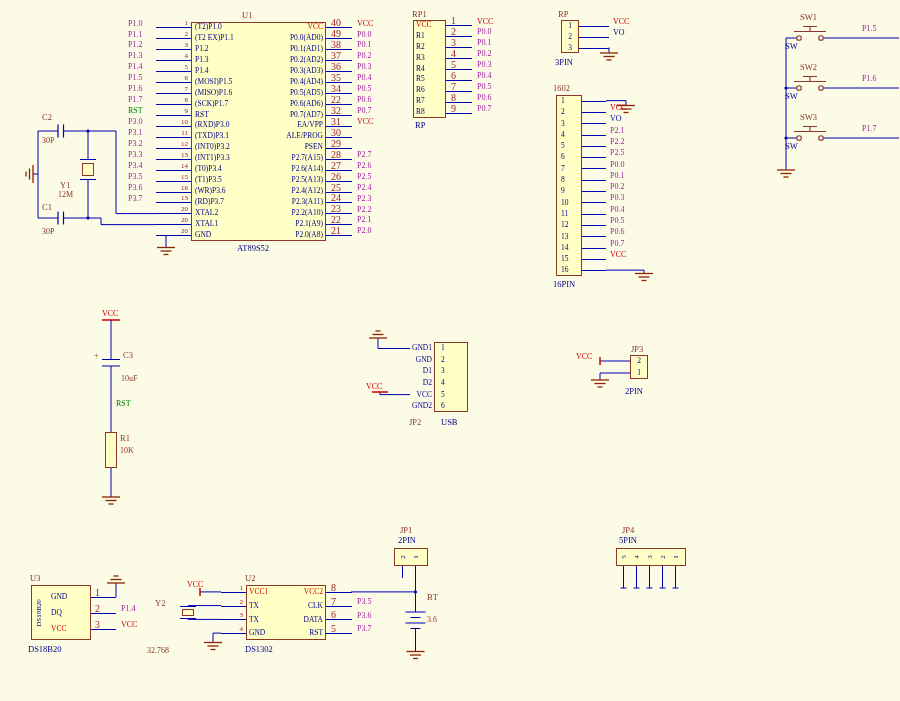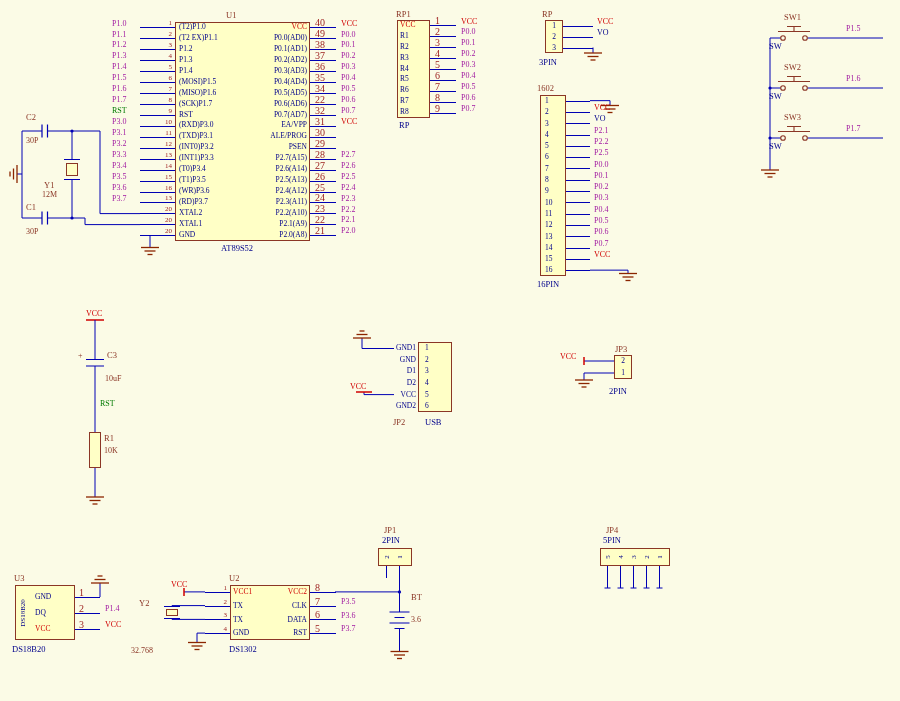--- a/index.html
+++ b/index.html
@@ -1,18 +1,18 @@
 <!DOCTYPE html>
 <html><head>
 <meta charset="utf-8">
 <style>
   *{margin:0;padding:0;box-sizing:border-box}
   html,body{width:900px;height:701px}
   body{position:relative;background:#FBFBE6;font-family:"Liberation Serif","DejaVu Serif",serif;overflow:hidden}
-  #root{position:absolute;left:0;top:0;width:744px;height:701px}
+  #root{position:absolute;left:16px;top:0;width:744px;height:701px}
   svg.wires{position:absolute;left:0;top:0;pointer-events:none}
   .w{stroke:#0000B4;stroke-width:1;fill:none}
   .sym{stroke:#0000B4;stroke-width:1.2;fill:none}
   .msym{stroke:#8B3626;stroke-width:1.1;fill:none}
   .gnd{stroke:#8B2500;stroke-width:1.3;fill:none}
   .dot{fill:#0000B4;stroke:none}
   .vccbar{stroke:#D00000;stroke-width:1.5}
   .divider{stroke:#8B3626;stroke-width:1}
   .box{position:absolute;background:#FFFFC6;border:1px solid #8B3626}
   .desig{position:absolute;font-size:8.5px;color:#8B3626;white-space:nowrap}

